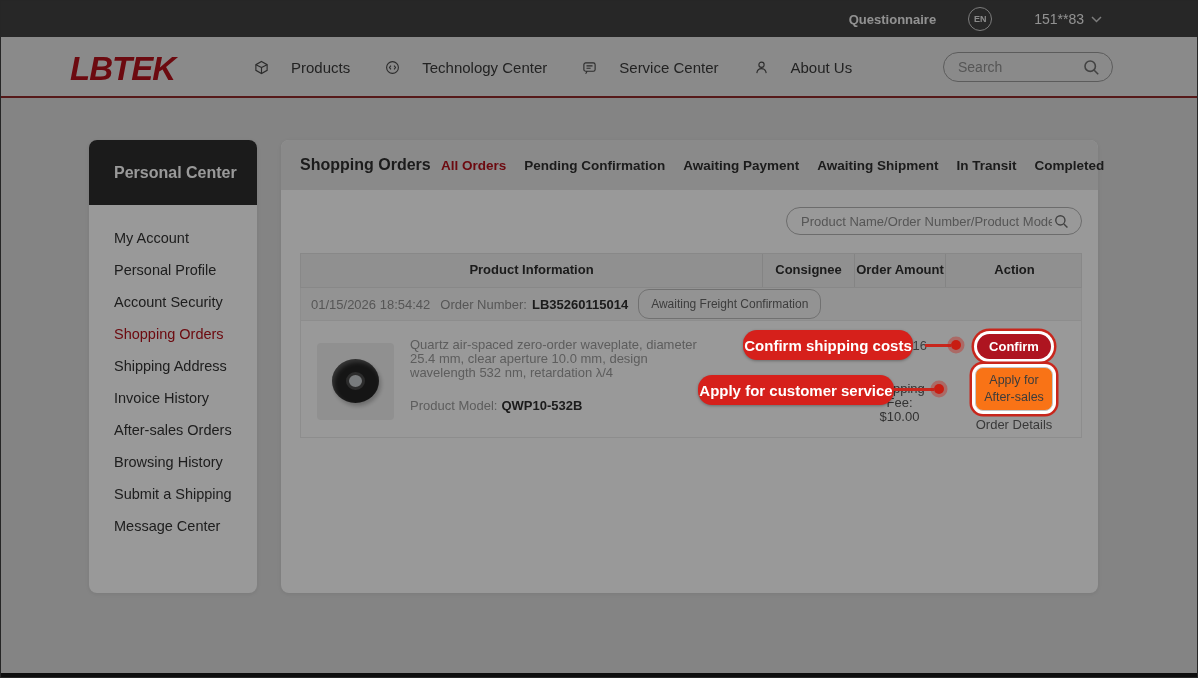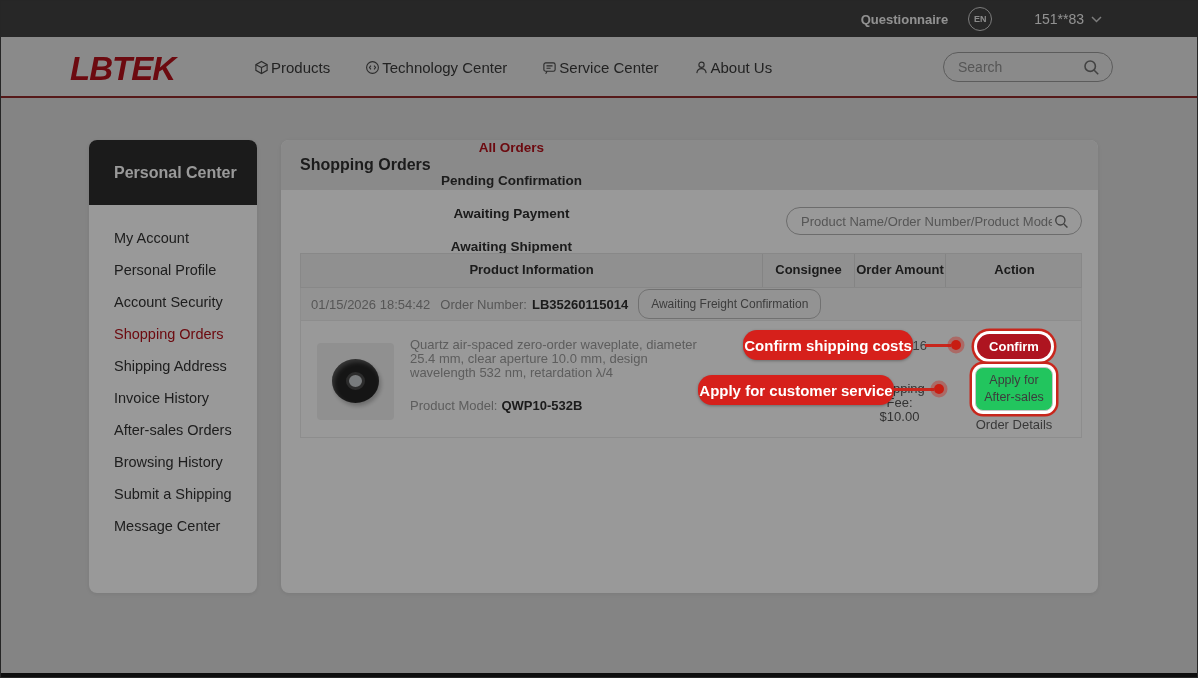--- a/index.html
+++ b/index.html
@@ -4,32 +4,32 @@
 <style>
   html,body{margin:0;padding:0;background:#555;}
   .page{position:relative;width:1198px;height:678px;margin:0 auto;overflow:hidden;
         font-family:"Liberation Sans",sans-serif;background:#dcdcdc;
         border:1px solid #262626;box-sizing:border-box;}
 
   
   .topbar{position:absolute;left:0;top:0;width:100%;height:36px;background:#414141;
           display:flex;align-items:center;justify-content:flex-end;box-sizing:border-box;padding-right:95px;}
   .tb-link{color:#f2f2f2;font-size:13px;font-weight:600;cursor:pointer;}
-  .lang-circle{margin-left:20px;width:22px;height:22px;border:1.5px solid #cfcfcf;border-radius:50%;
+  .lang-circle{margin-left:32px;width:22px;height:22px;border:1.5px solid #cfcfcf;border-radius:50%;
                color:#e8e8e8;font-size:9px;font-weight:700;display:flex;align-items:center;justify-content:center;cursor:pointer;}
   .account{margin-left:42px;display:flex;align-items:center;gap:7px;color:#f2f2f2;font-size:14px;cursor:pointer;}
   .account svg{stroke:#cfcfcf;}
 
   
   .header{position:absolute;left:0;top:36px;width:100%;height:61px;background:#e6e6e6;
           border-bottom:2px solid #8f2b2b;box-sizing:border-box;}
   .logo{position:absolute;left:69px;top:13px;font-size:33px;font-weight:800;font-style:italic;
         letter-spacing:-1px;color:#b5121b;cursor:pointer;}
   .nav{position:absolute;left:253px;top:0;height:61px;display:flex;align-items:center;gap:35px;}
-  .nav-item{display:flex;align-items:center;gap:2px;font-size:15px;color:#3a3a3a;cursor:pointer;white-space:nowrap;}
+  .nav-item{display:flex;align-items:center;gap:22px;font-size:15px;color:#3a3a3a;cursor:pointer;white-space:nowrap;}
   .nav-item svg{stroke:#4a4a4a;fill:none;stroke-width:1.2;}
   .h-search{position:absolute;right:84px;top:15px;width:170px;height:30px;border:1.5px solid #9a9a9a;
             border-radius:16px;display:flex;align-items:center;box-sizing:border-box;padding:0 12px;background:transparent;}
   .h-search input{flex:1;border:none;outline:none;background:transparent;font-size:14px;color:#333;
                   font-family:"Liberation Sans",sans-serif;min-width:0;}
   .h-search input::placeholder,.o-search input::placeholder{color:#8f8f8f;}
   .mag{flex:0 0 auto;stroke:#6f6f6f;fill:none;stroke-width:1.6;}
 
   
   .sidebar{position:absolute;left:88px;top:139px;width:168px;height:453px;background:#ffffff;
@@ -38,21 +38,21 @@
            font-weight:700;line-height:65px;padding-left:25px;}
   .sb-list{list-style:none;margin:0;padding:17px 0 0 0;}
   .sb-list li{height:32px;line-height:32px;padding-left:25px;font-size:14.5px;color:#333;cursor:pointer;}
   .sb-list li.active{color:#b5121b;}
 
   
   .main{position:absolute;left:280px;top:139px;width:817px;height:453px;background:#ffffff;
         border-radius:8px;box-shadow:0 1px 4px rgba(0,0,0,.08);}
   .tabbar{position:relative;height:50px;background:#e7e7e7;border-radius:8px 8px 0 0;}
   .sec-title{position:absolute;left:19px;top:0;line-height:50px;font-size:16px;font-weight:700;color:#2f2f2f;}
-  .tabs{position:absolute;left:160px;top:0;height:50px;display:flex;align-items:center;gap:18px;flex-direction:column;}
+  .tabs{position:absolute;left:160px;top:0;height:50px;display:flex;align-items:center;gap:18px;}
   .tab{font-size:13.5px;font-weight:600;color:#2f2f2f;cursor:pointer;white-space:nowrap;}
   .tab.active{color:#b5121b;}
   .o-search{position:absolute;right:16px;top:67px;width:296px;height:28px;border:1.5px solid #b5b5b5;
             border-radius:15px;display:flex;align-items:center;box-sizing:border-box;padding:0 12px;}
   .o-search input{flex:1;border:none;outline:none;background:transparent;font-size:13px;color:#333;
                   font-family:"Liberation Sans",sans-serif;min-width:0;}
 
   .table{position:absolute;left:19px;top:113px;width:782px;}
   .thead{display:grid;grid-template-columns:461px 92px 91px 138px;height:35px;background:#f0f0f0;
          border:1px solid #e3e3e3;box-sizing:border-box;}
@@ -80,21 +80,21 @@
 
   .amt-frag{position:absolute;top:17px;right:18px;font-size:13px;color:#666;}
   .ship-fee{position:absolute;top:61px;left:0;width:100%;text-align:center;font-size:13px;
             line-height:14px;color:#555;}
 
   .btn-confirm{position:absolute;left:50%;transform:translateX(-50%);top:13px;width:74px;height:25px;
                background:#ae1420;color:#fff;font-size:13px;font-weight:700;border:none;border-radius:13px;
                cursor:pointer;z-index:20;box-shadow:0 0 0 3px #ffffff,0 0 0 5.5px #c8261c;
                font-family:"Liberation Sans",sans-serif;}
   .btn-aftersales{position:absolute;left:50%;transform:translateX(-50%);top:46px;width:78px;height:44px;
-               background:#22c55e;color:#3c3c3c;font-size:12.5px;line-height:1.35;border:1px solid #c6c6c6;
+               background:#f97316;color:#3c3c3c;font-size:12.5px;line-height:1.35;border:1px solid #c6c6c6;
                border-radius:8px;cursor:pointer;z-index:20;box-shadow:0 0 0 3px #ffffff,0 0 0 5.5px #c8261c;
                font-family:"Liberation Sans",sans-serif;}
   .order-details{position:absolute;left:50%;transform:translateX(-50%);top:96px;font-size:13px;
                color:#5f5f5f;white-space:nowrap;cursor:pointer;}
 
   
   .overlay{position:absolute;inset:0;background:rgba(0,0,0,.40);z-index:10;}
   .footer-strip{position:absolute;left:0;bottom:0;width:100%;height:4px;background:#181818;z-index:5;}
   .callout{position:absolute;height:30px;background:#d6201b;border-radius:14px;color:#fff;
            font-size:15px;font-weight:700;display:flex;align-items:center;justify-content:center;

